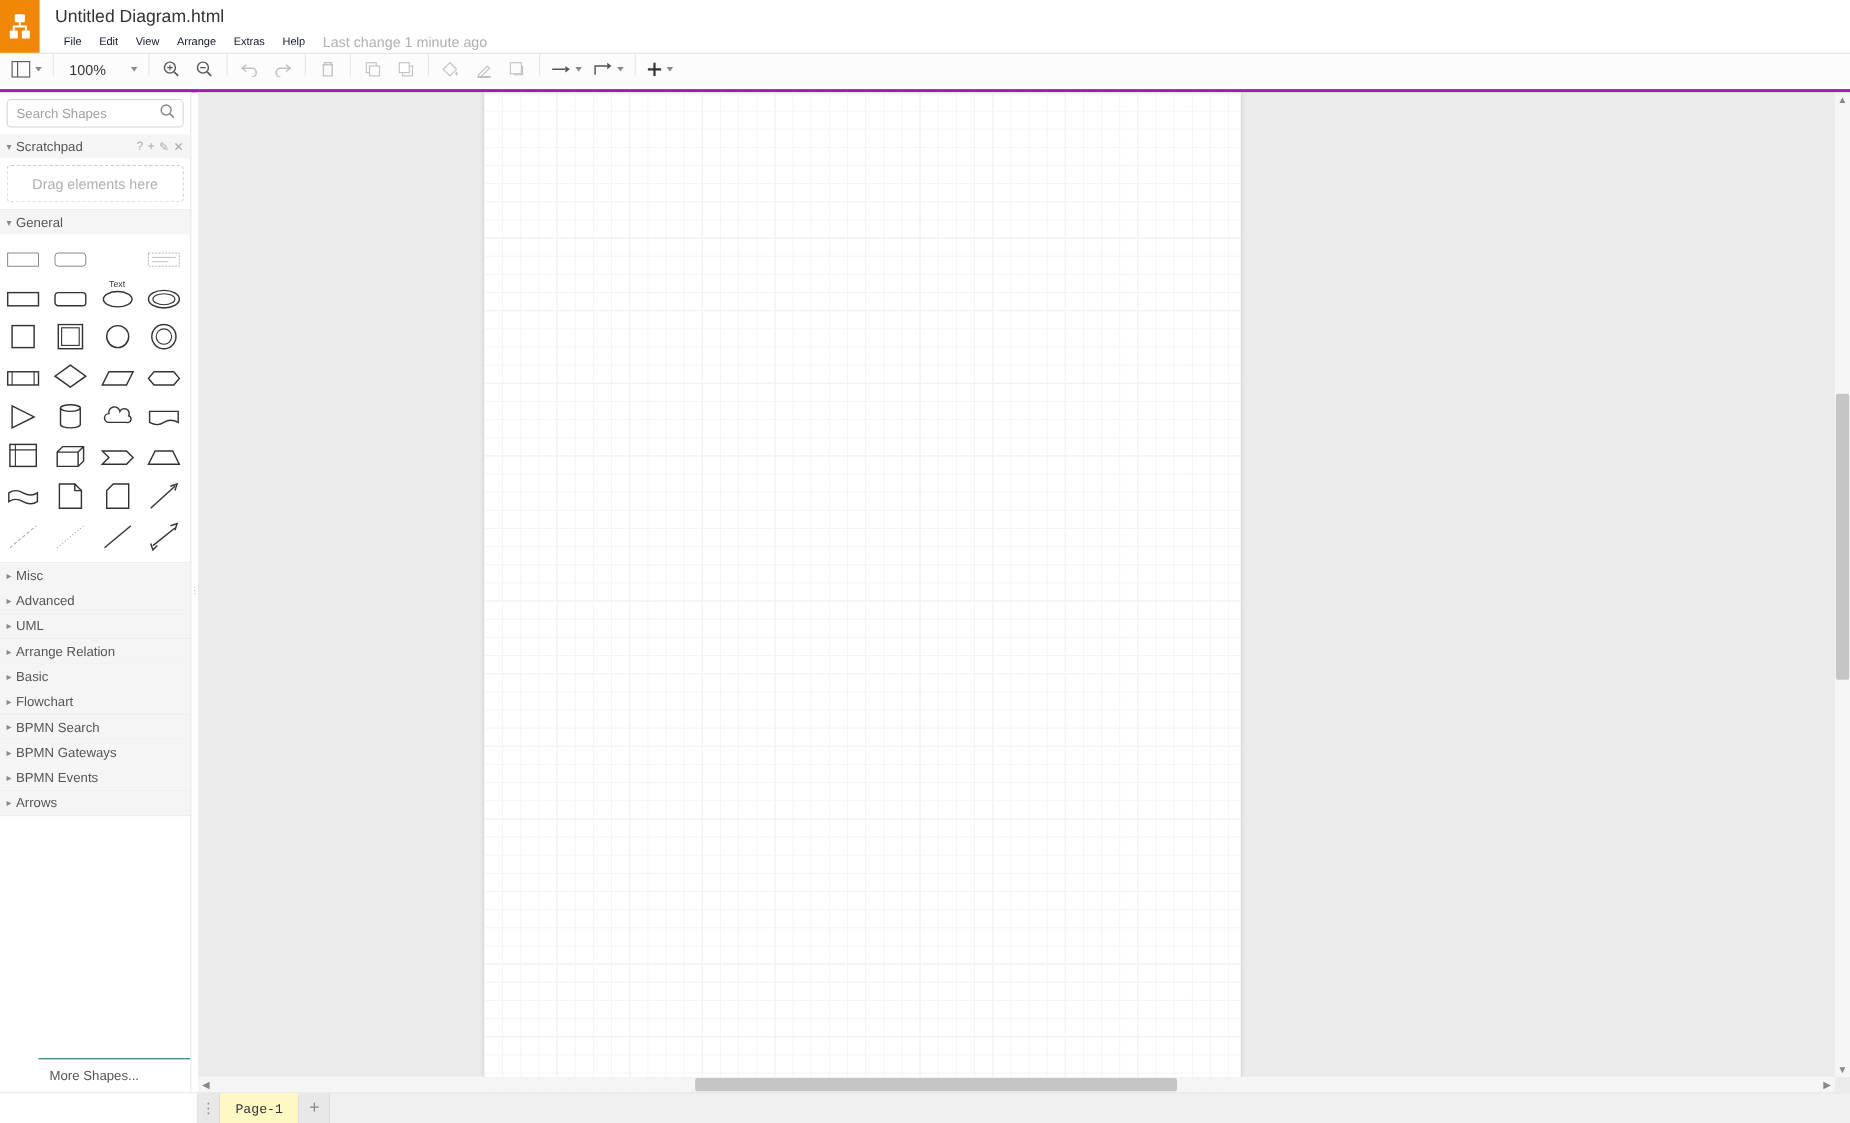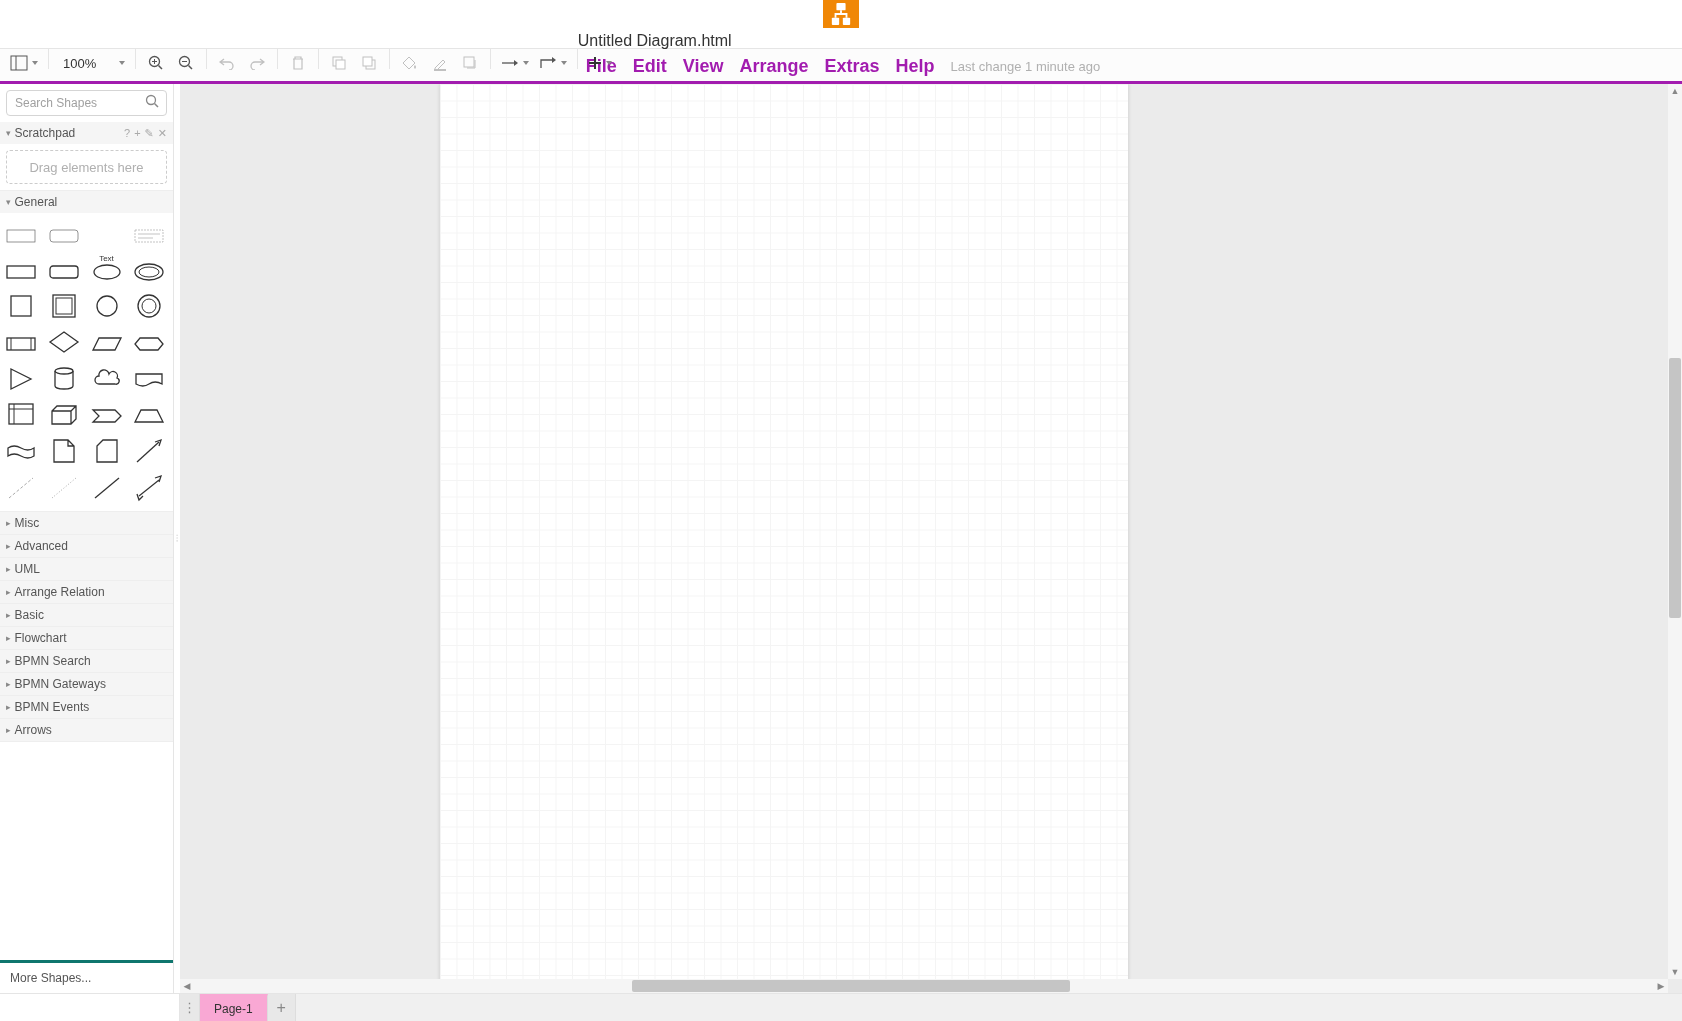--- a/index.html
+++ b/index.html
@@ -1,25 +1,25 @@
 <!DOCTYPE html>
 <html><head>
 <meta charset="utf-8">
 <style>
   * { box-sizing: border-box; margin: 0; padding: 0; }
   body { font-family: -apple-system, BlinkMacSystemFont, "Segoe UI", Helvetica, Arial, sans-serif; font-size: 13px; color: #333; background: #fff; overflow: hidden; }
   
   
-  .header { display: flex; align-items: center; height: 48px; flex-direction: column; }
+  .header { display: flex; align-items: flex-end; height: 48px; }
   .logo { width: 36px; height: 48px; background: #f08705; display: flex; align-items: center; justify-content: center; }
   .logo svg { width: 22px; height: 28px; }
   .title-area { padding: 4px 10px 0 14px; }
   .doc-title { font-size: 16px; color: #333; font-weight: 400; }
   .menubar { display: flex; align-items: center; gap: 0; margin-top: 4px; }
-  .menu-item { padding: 2px 8px; font-size: 18px; color: #a21caf; cursor: pointer; font-weight: bold; }
+  .menu-item { padding: 2px 8px; font-size: 10px; color: #0f172a; cursor: pointer; }
   .last-change { color: #b0b0b0; font-size: 13px; padding: 2px 8px; }
   
   
   .toolbar { height: 36px; border-top: 1px solid #e5e5e5; border-bottom: 3px solid #a21caf; display: flex; align-items: flex-start; padding: 0 6px; background: #fcfcfc; gap: 2px; }
   .tb-sep { width: 1px; height: 20px; background: #e5e5e5; margin: 0 4px; }
   .tb-btn { width: 28px; height: 28px; display: inline-flex; align-items: center; justify-content: center; border-radius: 2px; cursor: pointer; color: #555; }
   .tb-btn.disabled { color: #c0c0c0; cursor: default; }
   .tb-drop { display: inline-flex; align-items: center; height: 28px; padding: 0 4px; cursor: pointer; }
   .zoom { width: 56px; font-size: 13px; text-align: left; padding-left: 4px; }
   .caret { width: 0; height: 0; border-left: 3px solid transparent; border-right: 3px solid transparent; border-top: 4px solid #888; margin-left: 4px; }
@@ -42,21 +42,21 @@
   .section-actions { margin-left: auto; display: flex; gap: 4px; color: #aaa; font-size: 11px; }
   .section-actions span { cursor: pointer; }
   
   .scratch-drop { margin: 6px; border: 1px dashed #ccc; border-radius: 4px; height: 34px; display: flex; align-items: center; justify-content: center; font-size: 13px; color: #b0b0b0; }
   
   .shape-grid { display: grid; grid-template-columns: repeat(4, 1fr); gap: 6px; padding: 8px 4px; }
   .shape-cell { width: 34px; height: 30px; display: flex; align-items: center; justify-content: center; cursor: move; }
   .shape-cell svg { width: 32px; height: 28px; }
   .shape-cell .txt { font-size: 8px; color: #333; margin-top: 44px; }
   
-  .more-shapes { border-top: 3px solid #0f766e; padding: 8px 10px; font-size: 12px; color: #555; cursor: pointer; margin-top: auto; }
+  .more-shapes { border-top: 1px solid #0f766e; padding: 8px 10px; font-size: 12px; color: #555; cursor: pointer; margin-top: auto; margin-left: 35px; }
   
   
   .splitter { width: 6px; cursor: col-resize; display:flex; align-items:center; justify-content:center; color:#ccc; font-size:10px; }
   
   
   .canvas-wrap { flex: 1; position: relative; background: #ebebeb; overflow: hidden; }
   .canvas-vscroll { position: absolute; right: 0; top: 0; width: 14px; height: calc(100% - 14px); background: #f5f5f5; }
   .canvas-vscroll .arrow { height: 14px; display:flex;align-items:center;justify-content:center;color:#888;font-size:9px; cursor:pointer; }
   .canvas-vscroll .track { position:absolute; top:14px; bottom:14px; left:0; right:0; }
   .canvas-vscroll .thumb { position:absolute; left:1px; right:1px; top: 30%; height: 30%; background:#c5c5c5; border-radius:2px; }
@@ -73,21 +73,21 @@
             linear-gradient(to bottom, #f4f4f4 1px, transparent 1px),
             linear-gradient(to right, #ececec 1px, transparent 1px),
             linear-gradient(to bottom, #ececec 1px, transparent 1px);
           background-size: 16.5px 16.5px, 16.5px 16.5px, 66px 66px, 66px 66px;
   }
   
   
   .footer { height: 28px; border-top: 1px solid #e5e5e5; display: flex; align-items: stretch; background: #f0f0f0; }
   .footer-sidebar-spacer { width: 180px; background:#fff; border-right:1px solid #e5e5e5; }
   .tab-menu-btn { width: 20px; display:flex; align-items:center; justify-content:center; color:#888; cursor:pointer; border-right:1px solid #ddd; background:#e8e8e8; }
-  .page-tab { padding: 0 14px; display:flex; align-items:center; background:#f9a8d4; border-right:1px solid #ddd; font-size:12px; cursor:pointer; border-top: 2px solid transparent; }
+  .page-tab { padding: 0 14px; display:flex; align-items:center; background:#fef9c3; border-right:1px solid #ddd; font-size:12px; cursor:pointer; border-top: 2px solid transparent; font-family: Liberation Mono, monospace; }
   .add-page-btn { width: 28px; display:flex; align-items:center; justify-content:center; color:#888; cursor:pointer; background:#e8e8e8; font-size:16px; border-right:1px solid #ddd; }
 </style>
 </head>
 <body>
 
 <div class="header">
   <div class="logo">
     <svg viewBox="0 0 24 28">
       <rect x="7" y="2" width="10" height="8" rx="1" fill="#fff"></rect>
       <rect x="2" y="18" width="8" height="8" rx="1" fill="#fff"></rect>

